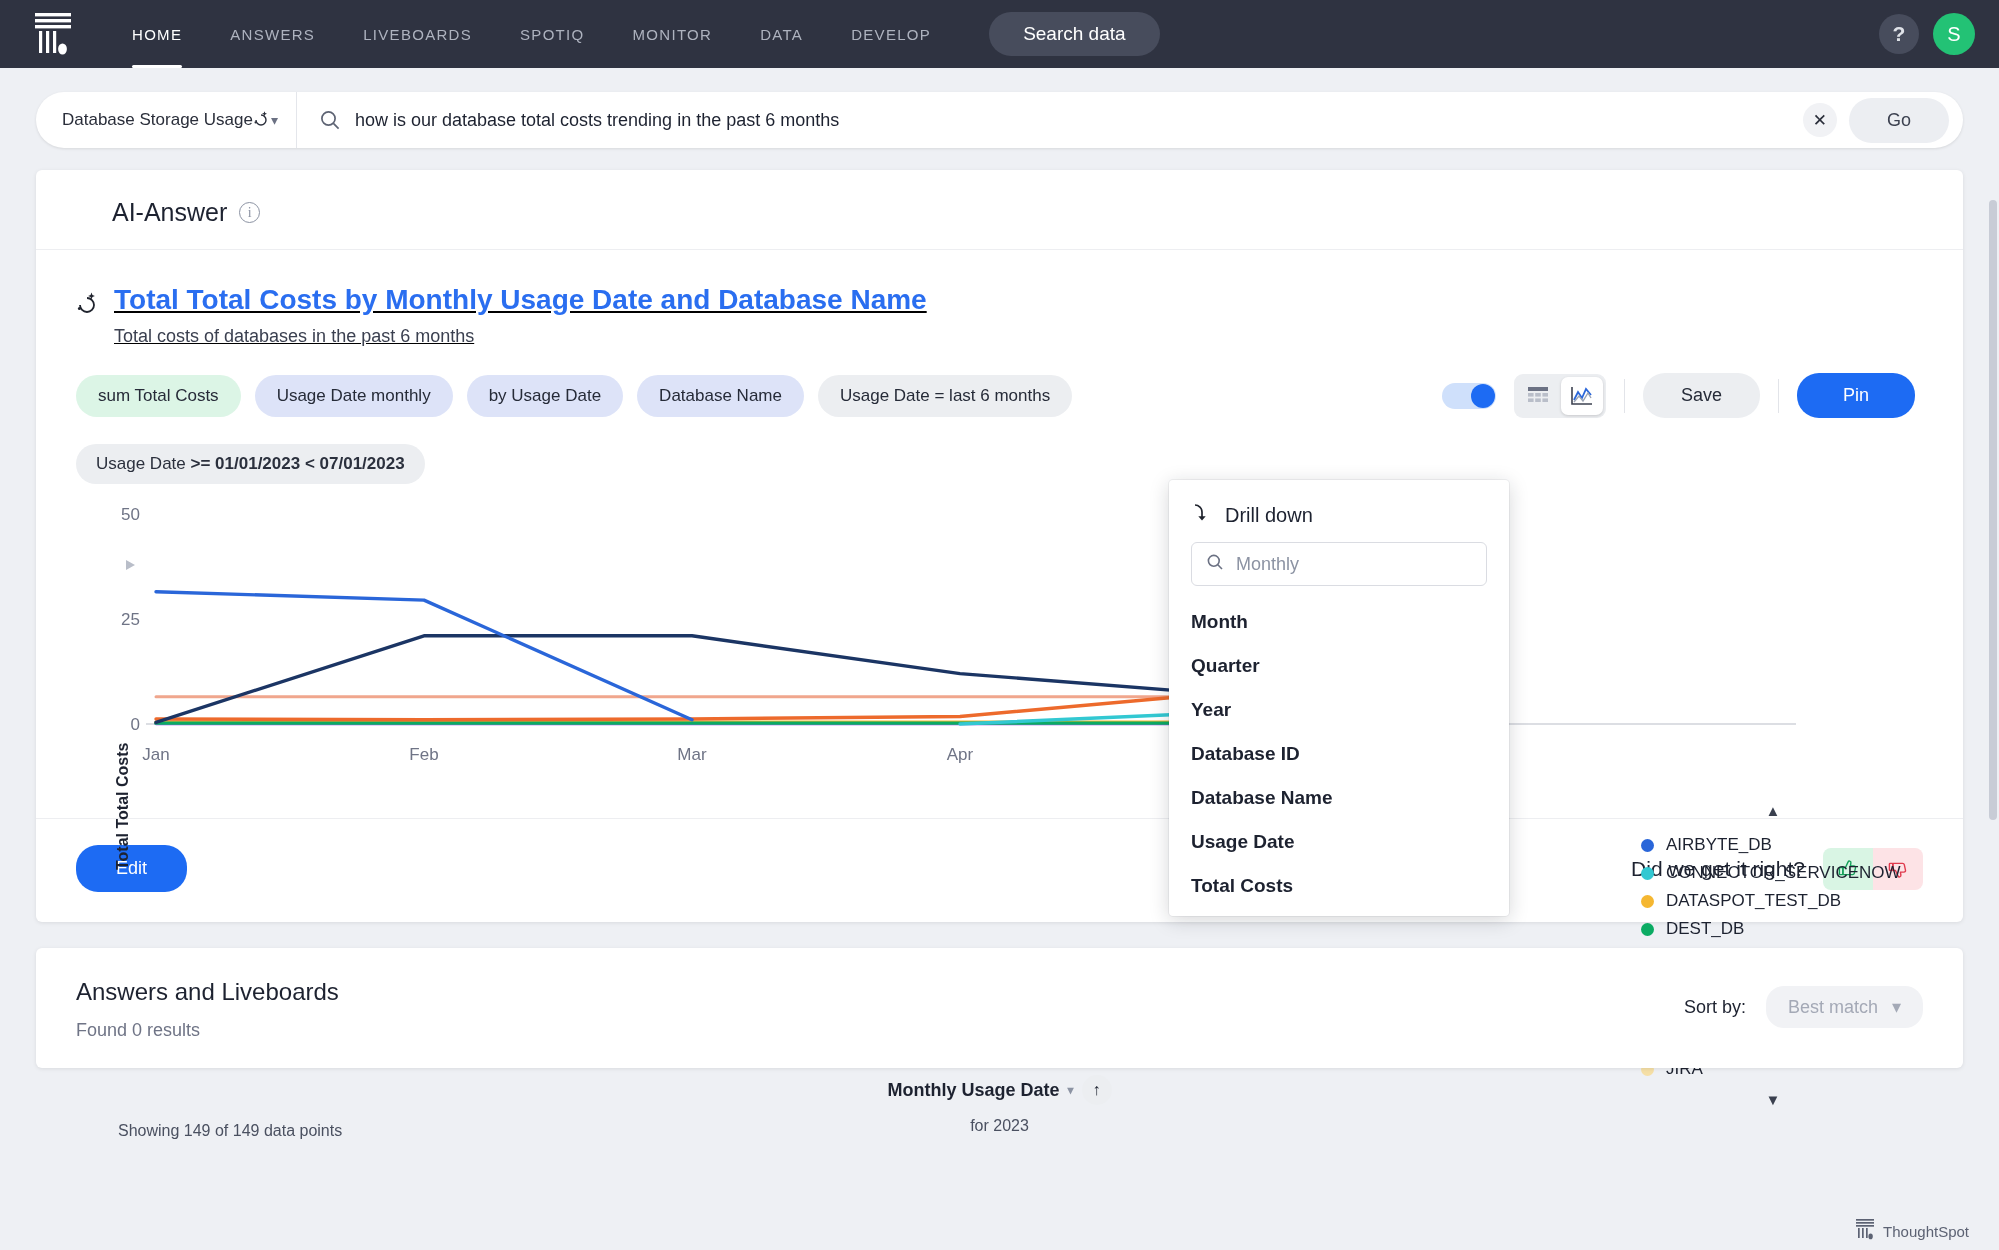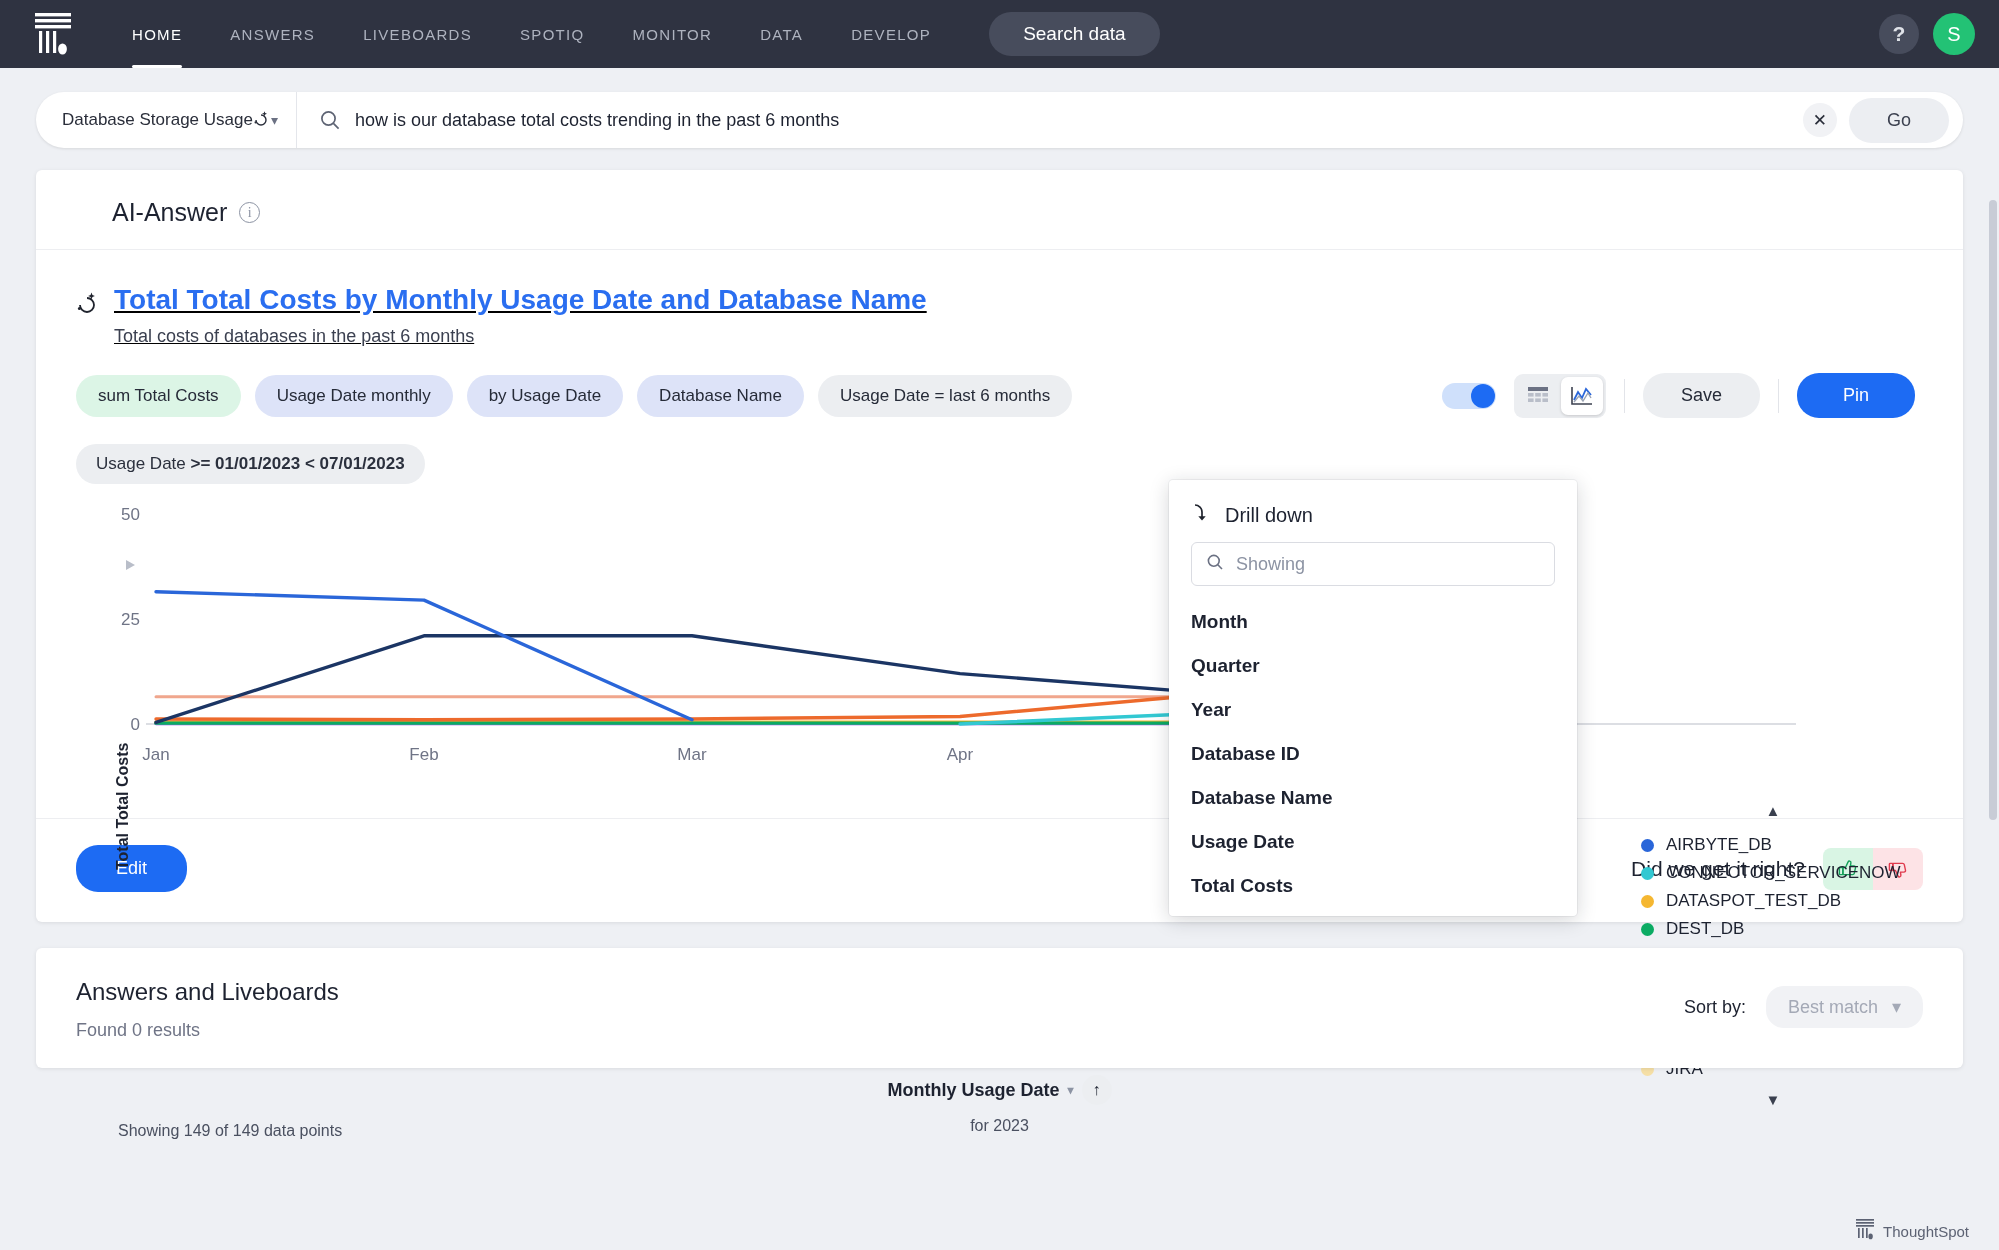--- a/index.html
+++ b/index.html
@@ -226,21 +226,21 @@
 
   
   .ts-footer {
     position: absolute; right: 30px; bottom: 6px;
     display: flex; align-items: center; gap: 8px;
   }
   .ts-footer-text { font-size: 15px; color: #5c6273; }
 
   
   .drilldown {
-    position: absolute; left: 1133px; top: 310px; width: 408px;
+    position: absolute; left: 1133px; top: 310px; width: 340px;
     background: #fff; border-radius: 4px;
     box-shadow: 0 4px 20px rgba(20,25,40,.18), 0 0 0 1px rgba(20,25,40,.05);
     padding: 22px 0 8px 0; z-index: 40;
   }
   .dd-head {
     display: flex; align-items: center; gap: 14px;
     padding: 0 22px 14px 22px;
   }
   .dd-title { font-size: 20px; color: #1d2230; }
   .dd-search {
@@ -514,21 +514,21 @@
       </span>
       <span class="dd-title">Drill down</span>
     </div>
     <div class="dd-search">
       <span>
         <svg width="18" height="18" viewBox="0 0 18 18">
           <circle cx="7.8" cy="7.8" r="5.4" stroke="#6b7183" stroke-width="1.6" fill="none"></circle>
           <line x1="11.8" y1="11.8" x2="16" y2="16" stroke="#6b7183" stroke-width="1.6"></line>
         </svg>
       </span>
-      <span class="dd-search-ph">Showing</span>
+      <span class="dd-search-ph">Monthly</span>
     </div>
     <div class="dd-list">
       <div class="dd-item">Month</div>
       <div class="dd-item">Quarter</div>
       <div class="dd-item">Year</div>
       <div class="dd-item">Database ID</div>
       <div class="dd-item">Database Name</div>
       <div class="dd-item">Usage Date</div>
       <div class="dd-item">Total Costs</div>
     </div>

